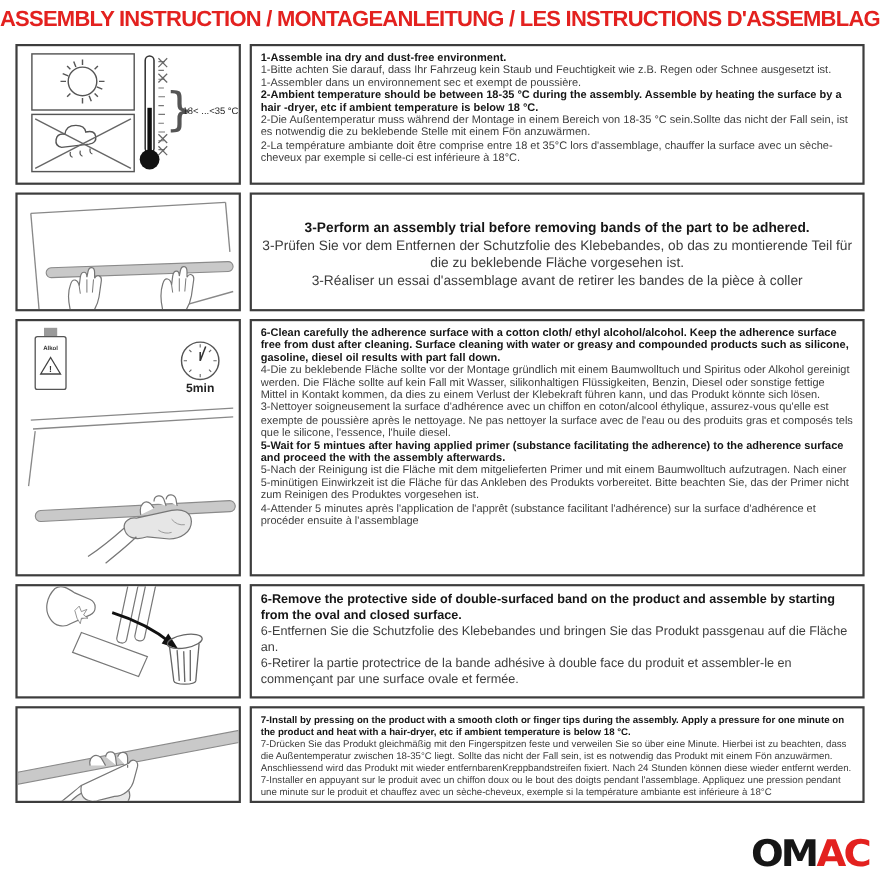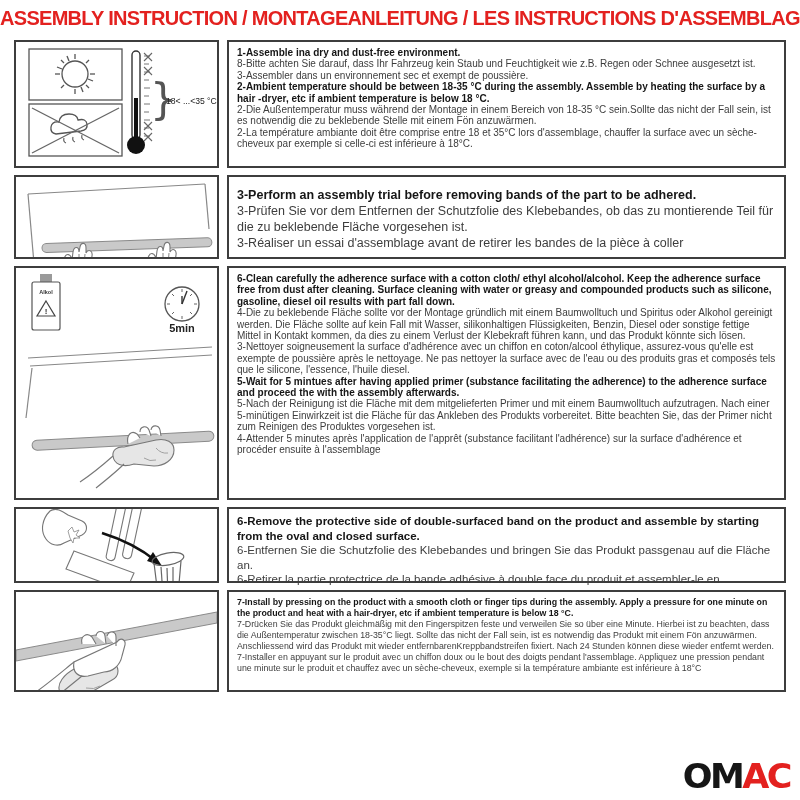--- a/index.html
+++ b/index.html
@@ -10,21 +10,21 @@
   .title{
     width:100%;text-align:center;padding-top:7px;height:31px;
     font-size:20px;font-weight:700;letter-spacing:-0.7px;white-space:nowrap;
     color:#e3211f;
   }
   .grid{position:absolute;left:14px;right:14px;top:40px;}
   .row{display:flex;gap:8px;margin-bottom:7px;}
   .cell{border:2px solid #3d3d3d;background:#fff;box-sizing:border-box;}
   .cell-img{width:205px;flex:0 0 205px;position:relative;overflow:hidden;}
   .cell-text{flex:1;padding:5px 8px 2px 8px;color:#3d3d3d;}
-  .r1{height:128px;} .r2{height:84px;} .r3{height:234px;} .r4{height:76px;} .r5{height:102px;}
+  .r1{height:128px;} .r2{height:108px;text-align:center;} .r3{height:234px;} .r4{height:104px;} .r5{height:88px;}
   .fs-s{font-size:10px;line-height:11.4px;}
   .fs-xs{font-size:8.8px;line-height:11px;}
   .fs-l{font-size:12.5px;line-height:16px;}
   .fs-m{font-size:11.5px;line-height:14.5px;}
   .cell-text p{margin:0;}
   .cell-text p.en{font-weight:700;color:#161616;}
   .cell-text p.gap{}
   .vcenter{display:flex;flex-direction:column;justify-content:center;}
   svg{display:block;}
   .logo{
@@ -101,22 +101,22 @@
               <line x1="128" y1="91" x2="136" y2="99"></line>
                 <line x1="136" y1="91" x2="128" y2="99"></line>
             </g>
             <text x="134" y="72" font-size="42" fill="#555" font-family="DejaVu Sans, sans-serif">}</text>
             <text x="150" y="62" font-size="8.6" fill="#222">18&lt; ...&lt;35 °C</text>
           </g>
         </svg>
       </div>
       <div class="cell cell-text fs-s">
         <p class="en">1-Assemble ina dry and dust-free environment.</p>
-        <p class="de">8-Bitte achten Sie darauf, dass Ihr Fahrzeug kein Staub und Feuchtigkeit wie z.B. Regen oder Schnee ausgesetzt ist.</p>
-        <p class="fr">3-Assembler dans un environnement sec et exempt de poussière.</p>
+        <p class="de">1-Bitte achten Sie darauf, dass Ihr Fahrzeug kein Staub und Feuchtigkeit wie z.B. Regen oder Schnee ausgesetzt ist.</p>
+        <p class="fr">1-Assembler dans un environnement sec et exempt de poussière.</p>
         <p class="en gap">2-Ambient temperature should be between 18-35 °C during the assembly. Assemble by heating the surface by a hair -dryer, etc if ambient temperature is below 18 °C.</p>
         <p class="de">2-Die Außentemperatur muss während der Montage in einem Bereich von 18-35 °C sein.Sollte das nicht der Fall sein, ist es notwendig die zu beklebende Stelle mit einem Fön anzuwärmen.</p>
         <p class="fr">2-La température ambiante doit être comprise entre 18 et 35°C lors d'assemblage, chauffer la surface avec un sèche-cheveux par exemple si celle-ci est inférieure à 18°C.</p>
       </div>
     </div>
 
     <div class="row r2">
       <div class="cell cell-img r2">
         <svg viewBox="0 0 201 112" width="201" height="112">
           <g stroke="#888" fill="none" stroke-width="1.2">

